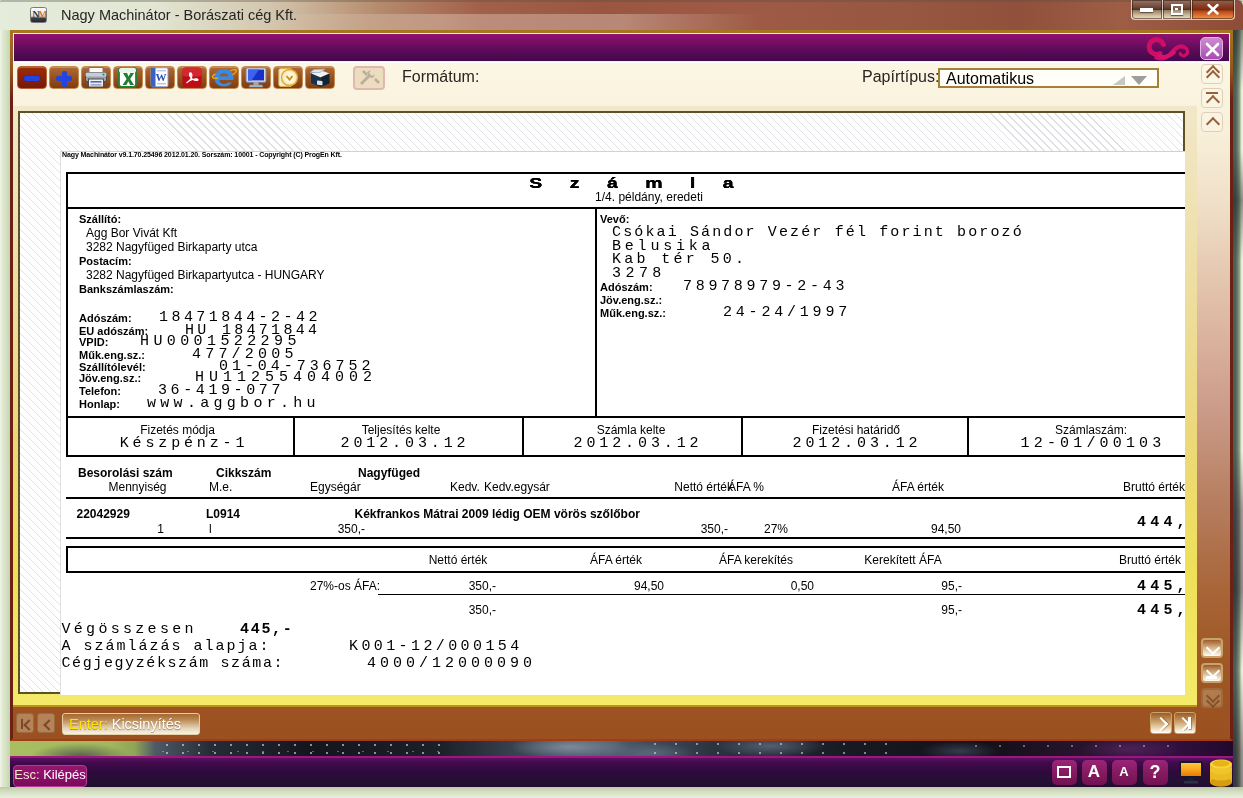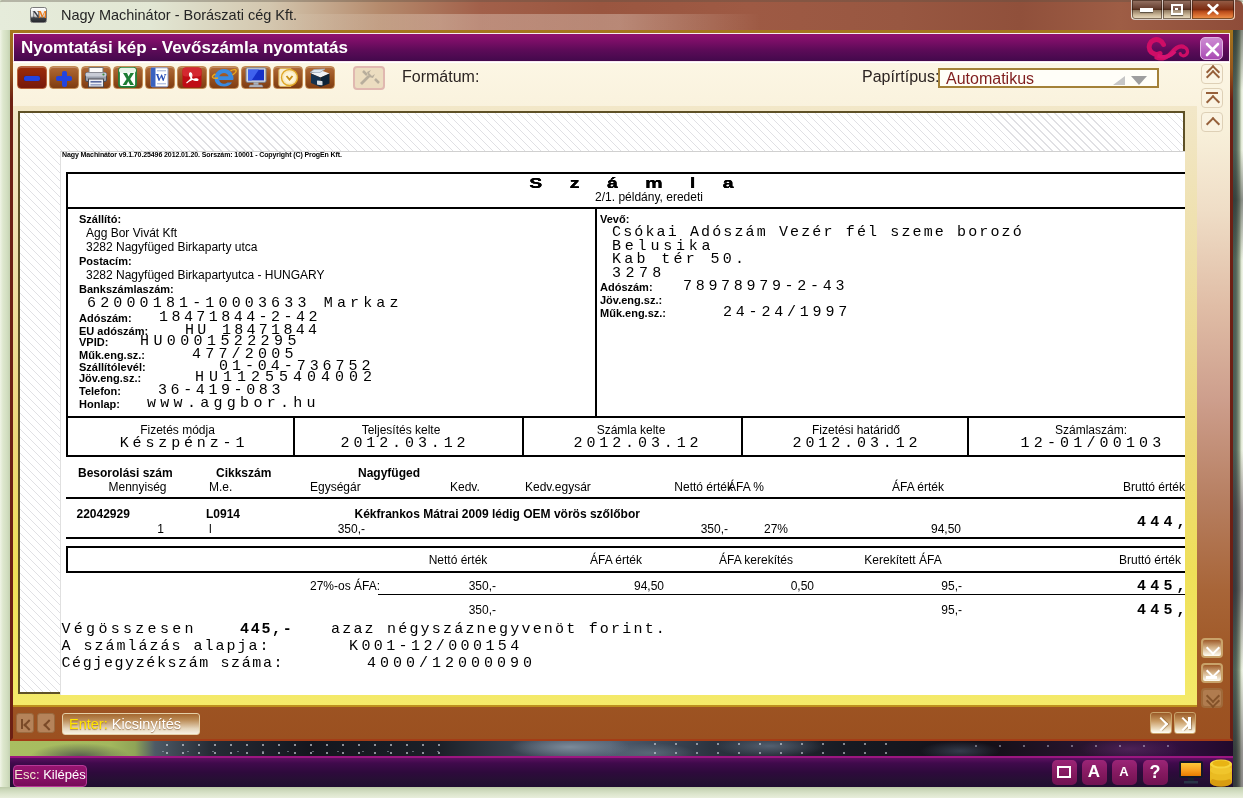--- a/index.html
+++ b/index.html
@@ -54,21 +54,21 @@
 
 .tbtn{position:absolute;top:36px;width:30px;height:23px;border-radius:4px;box-sizing:border-box;
   background:linear-gradient(180deg,#b06a38 0%,#96501e 55%,#7e3c12 100%);
   border:1px solid #c28c54;box-shadow:inset 0 1px 0 rgba(255,255,255,.25)}
 .tbtn.pressed{background:linear-gradient(180deg,#9c2c08 0%,#86200a 60%,#77190a 100%);border-color:#b8643a}
 #toolsbtn{position:absolute;left:343px;top:36px;width:32px;height:24px;border-radius:4px;
   background:#ecddc0;border:2px solid #e0b8b0;box-sizing:border-box}
 .lbl{position:absolute;font-size:16px;color:#2c2422}
 #combo{position:absolute;left:928px;top:38px;width:221px;height:20px;box-sizing:border-box;
   background:#fffef8;border:2px solid #a38138}
-#combo .v{position:absolute;left:6px;top:0px;font-size:16px;color:#7f1d1d}
+#combo .v{position:absolute;left:6px;top:0px;font-size:16px;color:#000000}
 #combo .tri1{position:absolute;right:32px;top:6px;width:0;height:0;border-left:12px solid transparent;border-bottom:9px solid #c6c6c6}
 #combo .tri2{position:absolute;right:10px;top:6px;width:0;height:0;border-left:8.5px solid transparent;border-right:8.5px solid transparent;border-top:9px solid #9e9e9e}
 
 .sbtn{position:absolute;width:22px;height:20px;border-radius:4px;box-sizing:border-box}
 .sbtn.top{background:rgba(252,246,232,.5);border:1.5px solid #ded0b6}
 .sbtn.lit{background:linear-gradient(180deg,rgba(150,90,40,.25) 0%,rgba(230,210,170,.7) 45%,#fffef4 100%);border:2px solid #c9a36a}
 .sbtn.dis{background:#b07c4f;border:2px solid #a06a3a}
 .chup{position:absolute;left:5.5px;width:8px;height:8px;border-left:2.4px solid #96603a;border-top:2.4px solid #96603a;transform:rotate(45deg)}
 .chdn{position:absolute;left:5px;width:8px;height:8px;border-right:2.4px solid #fff;border-bottom:2.4px solid #fff;transform:rotate(45deg)}
 .chdn.br{border-color:#7a4a22;opacity:.8}
@@ -134,21 +134,20 @@
       </svg></div>
 </div>
 <div class="abs" id="frame-l"></div>
 <div class="abs" id="frame-r"></div>
 <div class="abs" id="frame-b"></div>
 
 <div class="abs" id="dialog">
   <div style="position:absolute;left:-3px;top:-3px;width:3px;height:70px;background:linear-gradient(180deg,#a5761d 0%,#96571c 55%,#6d2014 100%)"></div>
   <div style="position:absolute;right:-3px;top:-3px;width:3px;height:70px;background:linear-gradient(180deg,#a5761d 0%,#96571c 55%,#6d2014 100%)"></div>
   <div id="phead">
-    <div class="t">Nyomtatási kép - Vevőszámla nyomtatás</div>
     <svg id="swirl" width="54" height="27" viewBox="0 0 54 27">
       <g fill="none" stroke="#ce0d66" stroke-linecap="round">
         <path d="M20.5 8.5 A7.4 7.4 0 1 0 17 17.5" stroke-width="5"></path>
         <path d="M13.5 21.5 C19 23.8 25.2 21.2 28.8 16.6 C32 12.5 35.5 9.6 40 10.6" stroke-width="4.4"></path>
         <path d="M40 10.6 C44.8 12 45.6 16.2 43.2 18.6 C41.2 20.6 37.8 20.1 37.2 17.6" stroke-width="3.2"></path>
       </g>
       <path d="M15 17.5 C21 20.8 26.5 18.5 30 14 L33.5 16.2 C29 22 21.5 24.5 14 21.6 Z" fill="#d61270"></path>
     </svg>
     <div id="pclose">
         <svg width="17" height="17" viewBox="0 0 17 17">
@@ -295,52 +294,51 @@
     </div>
   </div>
 <div class="abs" id="page">
 
   <div class="t" style="left:1px;top:-1px;font-size:7px;font-weight:bold;letter-spacing:-0.1px">Nagy Machinátor v9.1.70.25496 2012.01.20. Sorszám: 10001 - Copyright (C) ProgEn Kft.</div>
 
   <div class="bl" style="left:5px;top:20px;width:1400px;height:2px"></div>
   <div class="bl" style="left:5px;top:55px;width:1400px;height:2px"></div>
   <div class="bl" style="left:5px;top:20px;width:2px;height:37px"></div>
   <div class="t bold ctr" style="left:576px;top:23px;font-size:19.5px;letter-spacing:11px;transform:translateX(-50%) scaleY(0.72);transform-origin:center top;text-shadow:0 0 0.6px #000,0 0 0.6px #000">S z á m l a</div>
-  <div class="t ctr" style="left:588px;top:37.5px;font-size:12px">2/1. példány, eredeti</div>
+  <div class="t ctr" style="left:588px;top:37.5px;font-size:12px">1/4. példány, eredeti</div>
 
   <div class="bl" style="left:5px;top:57px;width:2px;height:209px"></div>
   <div class="bl" style="left:534px;top:57px;width:2px;height:209px"></div>
   <div class="bl" style="left:5px;top:264px;width:1400px;height:2px"></div>
 
   <div class="t lab" style="left:18px;top:62px">Szállító:</div>
   <div class="t reg" style="left:25px;top:75px">Agg Bor Vivát Kft</div>
   <div class="t reg" style="left:25px;top:89px">3282 Nagyfüged Birkaparty utca</div>
   <div class="t lab" style="left:18px;top:104px">Postacím:</div>
   <div class="t reg" style="left:25px;top:117px">3282 Nagyfüged Birkapartyutca - HUNGARY</div>
   <div class="t lab" style="left:18px;top:132px">Bankszámlaszám:</div>
-  <div class="t big" style="left:26px;top:145px;letter-spacing:4.15px">62000181-10003633 Markaz</div>
   <div class="t lab" style="left:18px;top:161px">Adószám:</div>
   <div class="t big" style="left:98px;top:159px;letter-spacing:3.45px">18471844-2-42</div>
   <div class="t lab" style="left:18px;top:174px">EU adószám:</div>
   <div class="t big" style="left:124px;top:172px;letter-spacing:3.3px">HU 18471844</div>
   <div class="t lab" style="left:18px;top:185px">VPID:</div>
   <div class="t big" style="left:79px;top:183px;letter-spacing:4.4px">HU0001522295</div>
   <div class="t lab" style="left:18px;top:197.5px">Műk.eng.sz.:</div>
   <div class="t big" style="left:131px;top:195.5px;letter-spacing:4.2px">477/2005</div>
   <div class="t lab" style="left:18px;top:209.5px">Szállítólevél:</div>
   <div class="t big" style="left:158px;top:207.5px;letter-spacing:3.95px">01-04-736752</div>
   <div class="t lab" style="left:18px;top:221px">Jöv.eng.sz.:</div>
   <div class="t big" style="left:134px;top:219px;letter-spacing:5px">HU11255404002</div>
   <div class="t lab" style="left:18px;top:234px">Telefon:</div>
-  <div class="t big" style="left:97px;top:232px;letter-spacing:3.6px">36-419-083</div>
+  <div class="t big" style="left:97px;top:232px;letter-spacing:3.6px">36-419-077</div>
   <div class="t lab" style="left:18px;top:247px">Honlap:</div>
   <div class="t big" style="left:86px;top:245px;letter-spacing:4.3px">www.aggbor.hu</div>
 
   <div class="t lab" style="left:539px;top:62px">Vevő:</div>
-  <div class="t big" style="left:551px;top:74px;letter-spacing:2.13px">Csókai Adószám Vezér fél szeme borozó</div>
+  <div class="t big" style="left:551px;top:74px;letter-spacing:2.13px">Csókai Sándor Vezér fél forint borozó</div>
   <div class="t big" style="left:551px;top:87.5px;letter-spacing:3.8px">Belusika</div>
   <div class="t big" style="left:551px;top:101px;letter-spacing:3.3px">Kab tér 50.</div>
   <div class="t big" style="left:551px;top:114.5px;letter-spacing:4.45px">3278</div>
   <div class="t lab" style="left:539px;top:130px">Adószám:</div>
   <div class="t big" style="left:622px;top:128px;letter-spacing:3.7px">78978979-2-43</div>
   <div class="t lab" style="left:539px;top:142.5px">Jöv.eng.sz.:</div>
   <div class="t lab" style="left:539px;top:155.5px">Műk.eng.sz.:</div>
   <div class="t big" style="left:662px;top:153.5px;letter-spacing:3.8px">24-24/1997</div>
 
   <div class="bl" style="left:5px;top:266px;width:2px;height:39px"></div>
@@ -360,21 +358,21 @@
   <div class="t big ctr" style="left:796px;top:285px;letter-spacing:3.9px">2012.03.12</div>
   <div class="t big ctr" style="left:1032px;top:285px;letter-spacing:4.16px">12-01/00103</div>
 
   <div class="t reg bold" style="left:17px;top:315px">Besorolási szám</div>
   <div class="t reg bold" style="left:155px;top:315px">Cikkszám</div>
   <div class="t reg bold" style="left:297px;top:315px">Nagyfüged</div>
   <div class="t reg" style="left:47.5px;top:329px">Mennyiség</div>
   <div class="t reg" style="left:148px;top:329px">M.e.</div>
   <div class="t reg" style="left:249px;top:329px">Egységár</div>
   <div class="t reg" style="left:389px;top:329px">Kedv.</div>
-  <div class="t reg" style="left:464px;top:329px">Kedv.egysár</div>
+  <div class="t reg" style="left:423px;top:329px">Kedv.egysár</div>
   <div class="t reg" style="right:452px;top:329px">Nettó érték</div>
   <div class="t reg" style="left:667px;top:329px">ÁFA %</div>
   <div class="t reg" style="right:241px;top:329px">ÁFA érték</div>
   <div class="t reg" style="right:0px;top:329px">Bruttó érték</div>
   <div class="bl" style="left:5px;top:345px;width:1400px;height:1.5px"></div>
 
   <div class="t reg bold" style="left:15.5px;top:356px">22042929</div>
   <div class="t reg bold" style="left:145px;top:356px">L0914</div>
   <div class="t reg bold" style="left:293.5px;top:356px">Kékfrankos Mátrai 2009 lédig OEM vörös szőlőbor</div>
   <div class="t reg" style="right:1021px;top:371px">1</div>
@@ -402,21 +400,20 @@
   <div class="t reg" style="right:223px;top:428px">95,-</div>
   <div class="t big bold" style="left:1076px;top:428px;letter-spacing:4.2px">445,</div>
   <div class="bl" style="left:317px;top:442px;width:1100px;height:1px"></div>
 
   <div class="t reg" style="right:689px;top:452px">350,-</div>
   <div class="t reg" style="right:223px;top:452px">95,-</div>
   <div class="t big bold" style="left:1076px;top:452px;letter-spacing:4.2px">445,</div>
 
   <div class="t big" style="left:0.5px;top:471px;letter-spacing:3.3px">Végösszesen</div>
   <div class="t big bold" style="left:179px;top:471px;letter-spacing:1.7px">445,-</div>
-  <div class="t big" style="left:270px;top:471px;letter-spacing:2.2px">azaz négyszáznegyvenöt forint.</div>
   <div class="t big" style="left:0.5px;top:488px;letter-spacing:2px">A számlázás alapja:</div>
   <div class="t big" style="left:288px;top:488px;letter-spacing:3.4px">K001-12/000154</div>
   <div class="t big" style="left:0.5px;top:505px;letter-spacing:1.6px">Cégjegyzékszám száma:</div>
   <div class="t big" style="left:306px;top:505px;letter-spacing:4px">4000/12000090</div>
 </div>
 
 <div class="abs" id="photo">
   <div style="position:absolute;inset:0;background:
     radial-gradient(ellipse 50px 14px at 70px 16px,rgba(70,76,72,.85) 0%,rgba(70,76,72,0) 100%),
     radial-gradient(ellipse 60px 12px at 560px 6px,rgba(130,145,160,.9) 0%,rgba(130,145,160,0) 100%),

